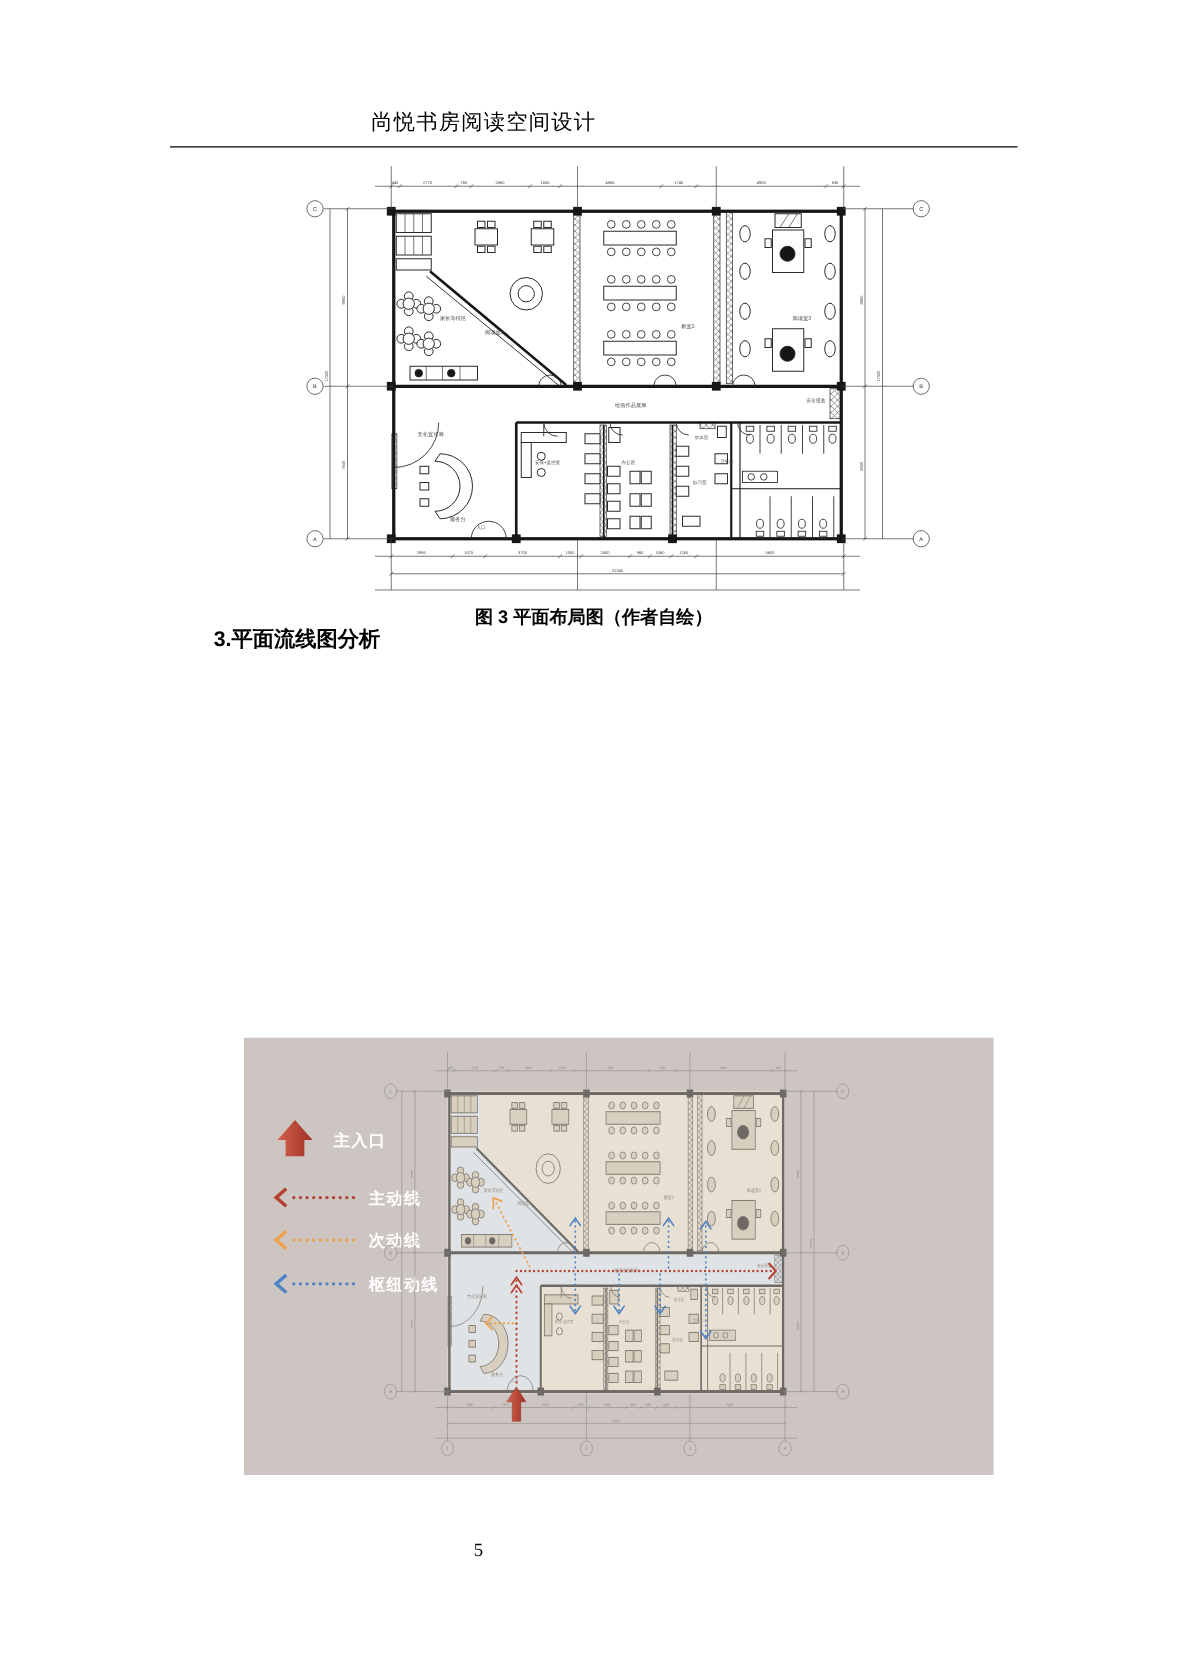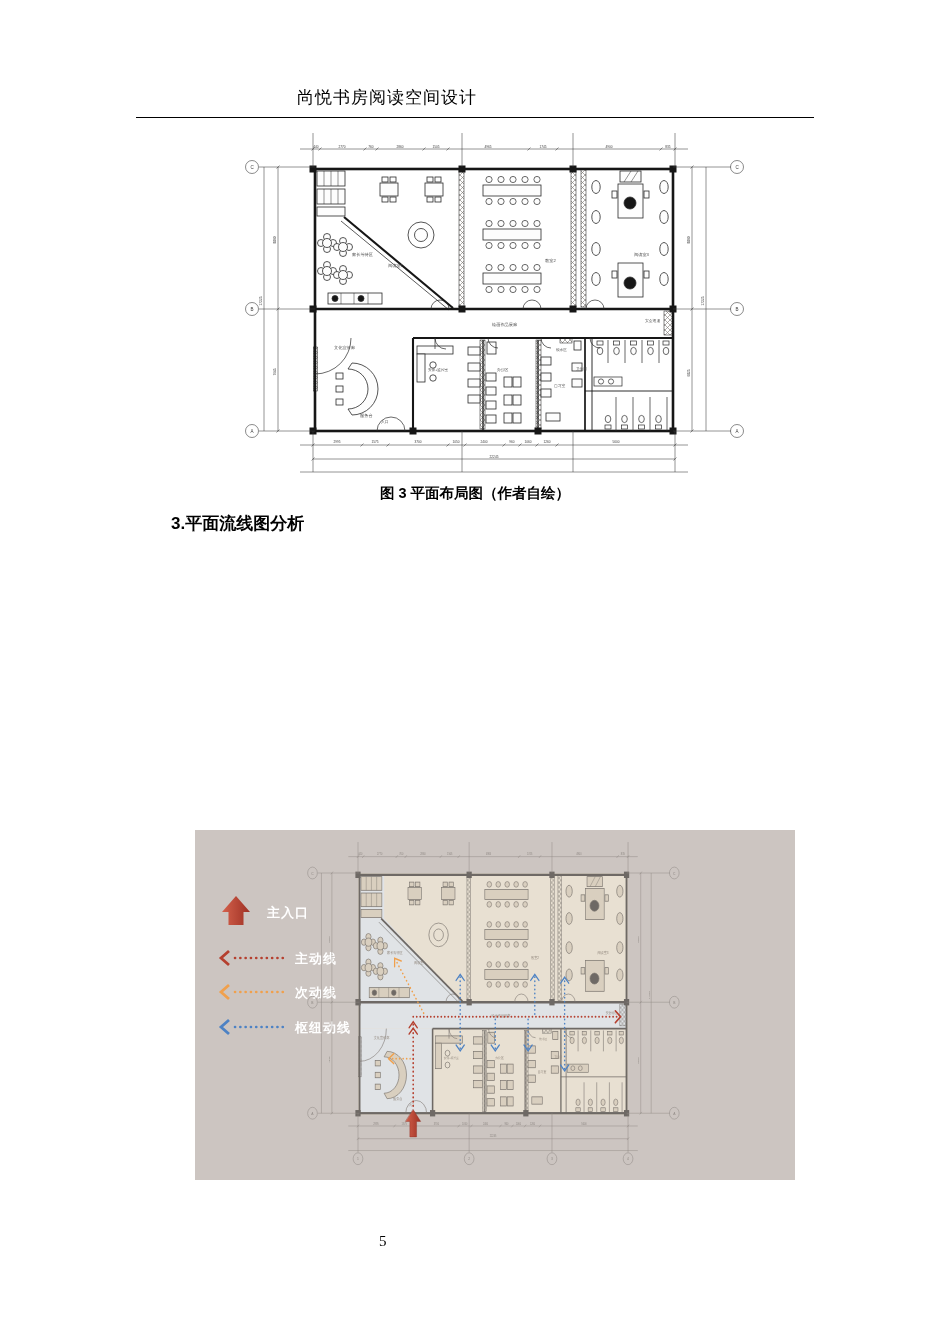--- a/index.html
+++ b/index.html
@@ -6,21 +6,21 @@
   .page{position:relative;width:950px;height:1344px;background:#fff;overflow:hidden;
         font-family:"Liberation Serif","DejaVu Serif",serif;color:#000;}
   .doc-title{position:absolute;top:86px;left:0;width:774px;text-align:center;
              font-size:17px;letter-spacing:1px;}
   .title-rule{position:absolute;top:117px;left:136px;width:678px;height:0;
               border-top:1.6px solid #000;}
   .fig1{position:absolute;top:125px;left:240px;width:505px;height:360px;}
   .fig-caption{position:absolute;top:484px;left:0;width:950px;text-align:center;
                font-family:"Liberation Sans","DejaVu Sans",sans-serif;
                font-weight:700;font-size:14.5px;}
-  .sec-heading{position:absolute;top:512px;left:171px;
+  .sec-heading{position:absolute;top:500px;left:171px;
                font-family:"Liberation Sans","DejaVu Sans",sans-serif;
                font-weight:700;font-size:17px;}
   .body-par{position:absolute;top:557px;left:137px;width:677px;
             font-size:17.5px;line-height:38px;text-align:justify;
             text-indent:2em;word-break:break-all;}
   .fig2{position:absolute;top:830px;left:195px;width:600px;height:350px;}
   .page-num{position:absolute;top:1233px;left:379px;font-size:15px;}
   svg text{font-family:"Liberation Sans","DejaVu Sans",sans-serif;}
   .fp-mono{--wall:#161616;--room:#ffffff;--corr:#ffffff;--furn:#fdfdfd;
            --line:#2a2a2a;--dim:#3c3c3c;--txt:#4a4a4a;}

